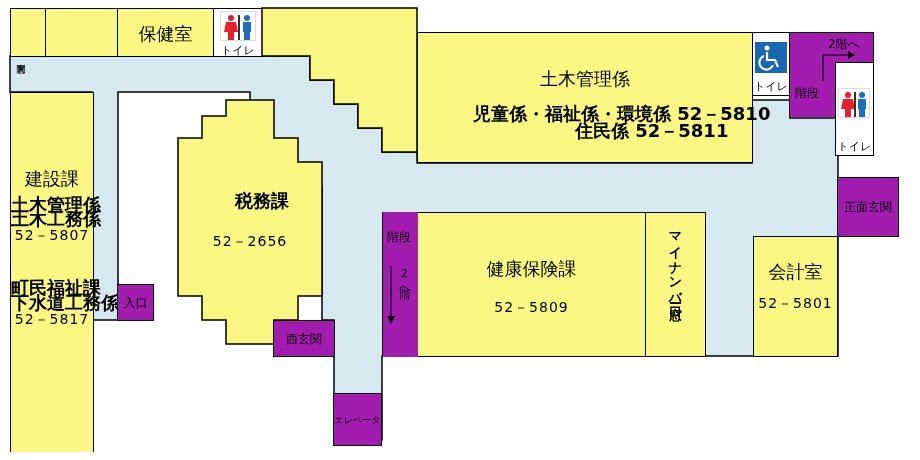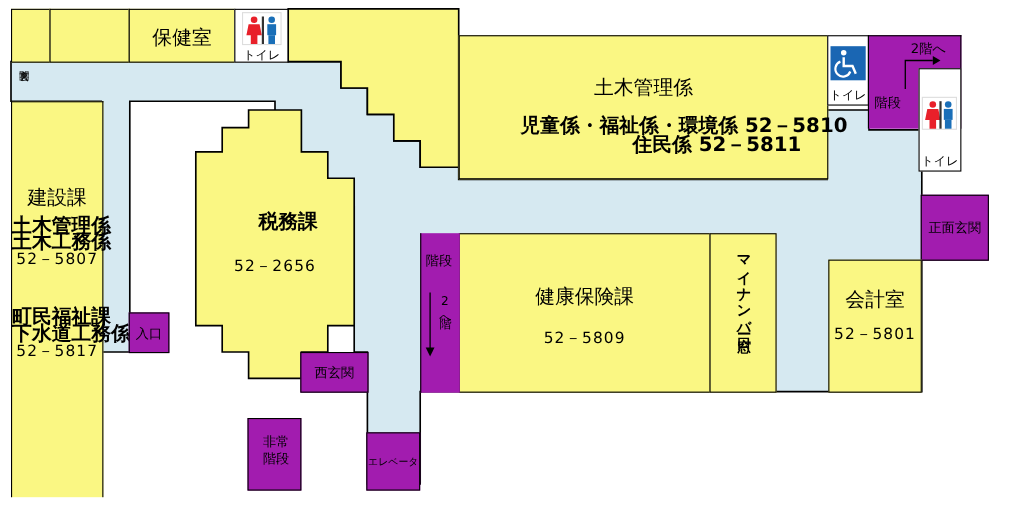--- a/index.html
+++ b/index.html
@@ -140,17 +140,14 @@
   </div>
 
   <div class="corr" style="left:273px;top:320px;width:62px;height:37px;">
     <span class="lbl small" style="left:0;right:0;top:10px;">西玄関</span>
   </div>
 
   <div class="corr" style="left:333px;top:393px;width:49px;height:53px;">
     <span class="lbl tiny" style="left:0;right:0;top:20px;">エレベータ</span>
   </div>
 
-  <div class="corr" style="left:225px;top:380px;width:49px;height:66px;">
-    <span class="lbl small vert" style="left:13px;top:12px;writing-mode:horizontal-tb;white-space:normal;width:24px;line-height:16px;">非常階段</span>
-  </div>
 
 </div>
 
 </body></html>

